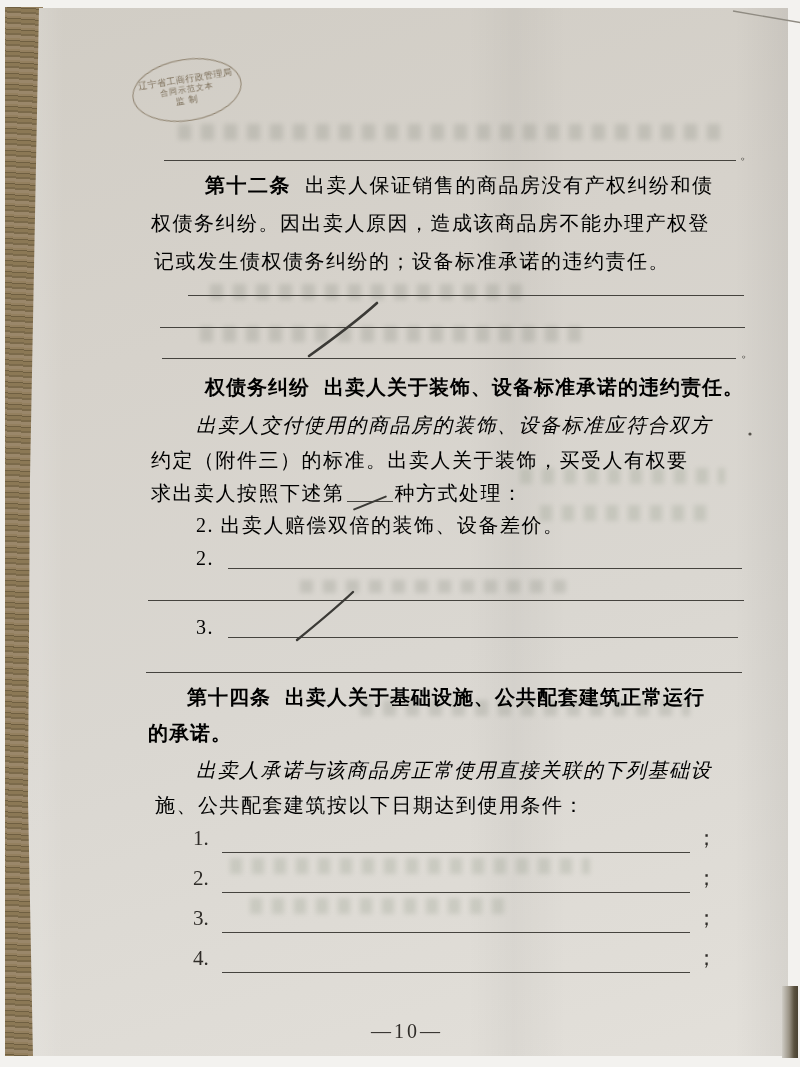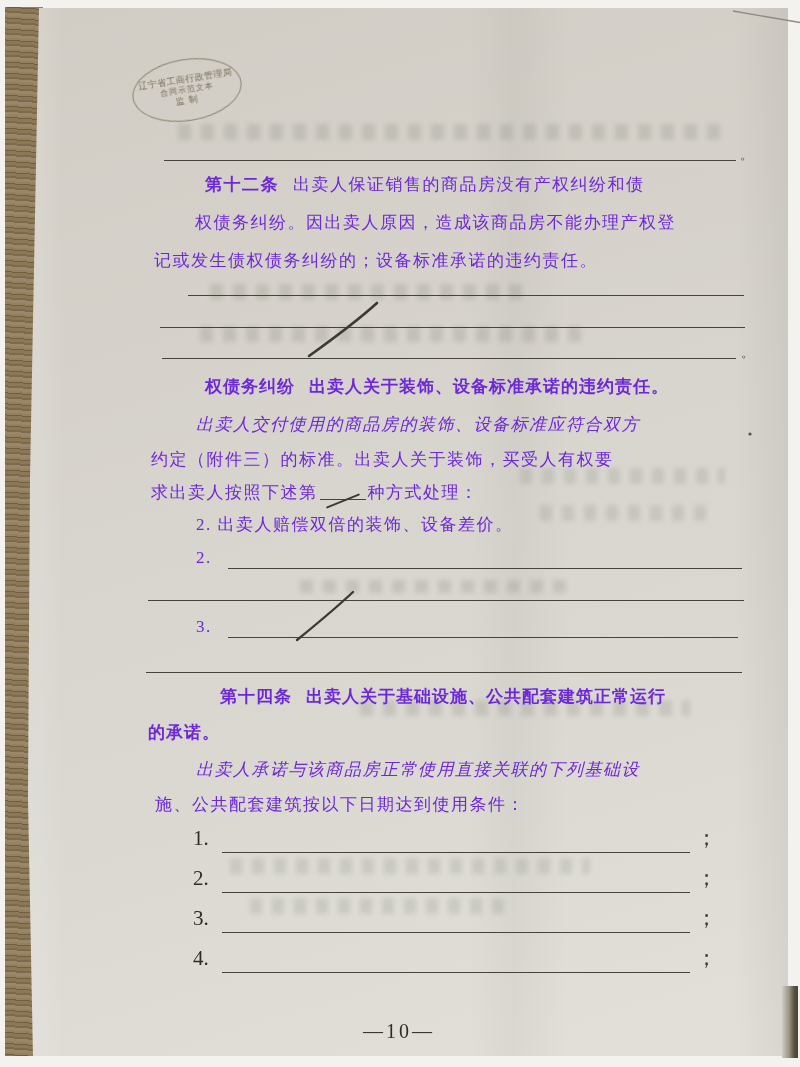--- a/index.html
+++ b/index.html
@@ -37,21 +37,21 @@
     display:flex;flex-direction:column;align-items:center;justify-content:center;
     color:rgba(95,78,52,.78);filter:blur(.3px);
     font-family:"Liberation Sans","DejaVu Sans",sans-serif;text-align:center;
   }
   .stamp .s1{font-size:9px;letter-spacing:.5px;line-height:11px;}
   .stamp .s2{font-size:8px;letter-spacing:1px;line-height:10px;}
   .stamp .s3{font-size:9px;letter-spacing:4px;line-height:11px;}
   
   .t{
     position:absolute;z-index:3;white-space:nowrap;
-    font-size:17px;letter-spacing:1.5px;line-height:30px;color:#6d28d9;
+    font-size:20px;letter-spacing:1.5px;line-height:30px;color:#000000;
   }
   .h{
     font-family:"Liberation Sans","DejaVu Sans",sans-serif;
     font-weight:bold;letter-spacing:1px;
   }
   .hword{
     font-family:"Liberation Sans","DejaVu Sans",sans-serif;
     font-weight:bold;margin-right:14px;
   }
   .rule{position:absolute;z-index:3;border-bottom:1.7px solid #45433e;height:12px;}
@@ -60,21 +60,21 @@
     display:inline-block;width:46px;height:20px;position:relative;
     border-bottom:1.7px solid #45433e;vertical-align:-2px;margin:0 2px;
   }
   .blank-inline::after{ 
     content:"";position:absolute;left:5px;bottom:-3px;width:36px;height:2.2px;
     background:#3b3a36;transform:rotate(-22deg);border-radius:2px;
   }
   .itemrow-label{position:absolute;z-index:3;font-size:21px;color:#2f2c28;}
   .semi{position:absolute;z-index:3;font-size:21px;color:#2f2c28;}
   .footer{
-    position:absolute;z-index:3;left:18px;top:1020px;width:762px;text-align:center;
+    position:absolute;z-index:3;left:26px;top:1020px;width:762px;text-align:center;
     font-size:20px;letter-spacing:3px;color:#2f2c28;
   }
   
   .ghost{
     position:absolute;z-index:2;height:16px;opacity:.45;filter:blur(2.6px);
     background:repeating-linear-gradient(90deg,rgba(106,112,98,.42) 0 13px,transparent 13px 23px);
   }
   .ghost.green{background:repeating-linear-gradient(90deg,rgba(110,125,100,.40) 0 12px,transparent 12px 22px);}
   svg.overlay{position:absolute;inset:0;z-index:4;pointer-events:none;}
 </style>
@@ -100,21 +100,21 @@
 <div class="ghost" style="left:360px;top:700px;width:330px;"></div>
 <div class="ghost green" style="left:230px;top:858px;width:360px;"></div>
 <div class="ghost green" style="left:250px;top:898px;width:260px;"></div>
 
 <div class="rule" style="left:164px;top:148px;width:572px;"></div>
 <div class="endmark" style="left:740px;top:146px;">。</div>
 
 <div class="t" style="left:205px;top:170px;">
   <span class="hword">第十二条</span><span>出卖人保证销售的商品房没有产权纠纷和债</span>
 </div>
-<div class="t" style="left:151px;top:208px;margin-left:44px;">权债务纠纷。因出卖人原因，造成该商品房不能办理产权登</div>
+<div class="t" style="left:151px;top:208px;">权债务纠纷。因出卖人原因，造成该商品房不能办理产权登</div>
 <div class="t" style="left:154px;top:246px;">记或发生债权债务纠纷的；设备标准承诺的违约责任。</div>
 
 <div class="rule" style="left:188px;top:283px;width:556px;"></div>
 <div class="rule" style="left:160px;top:315px;width:585px;"></div>
 <div class="rule" style="left:162px;top:346px;width:574px;"></div>
 <div class="endmark" style="left:741px;top:344px;">。</div>
 
 <div class="t h" style="left:205px;top:372px;">
   <span class="hword">权债务纠纷</span><span>出卖人关于装饰、设备标准承诺的违约责任。</span>
 </div>
@@ -125,21 +125,21 @@
 </div>
 <div class="t" style="left:196px;top:510px;">2. 出卖人赔偿双倍的装饰、设备差价。</div>
 
 <div class="t" style="left:196px;top:543px;">2.</div>
 <div class="rule" style="left:228px;top:556px;width:514px;"></div>
 <div class="rule" style="left:148px;top:588px;width:596px;"></div>
 <div class="t" style="left:196px;top:612px;">3.</div>
 <div class="rule" style="left:228px;top:625px;width:510px;"></div>
 <div class="rule" style="left:146px;top:660px;width:596px;"></div>
 
-<div class="t h" style="left:220px;top:682px;text-align:right;">
+<div class="t h" style="left:187px;top:682px;text-align:right;">
   <span class="hword">第十四条</span><span>出卖人关于基础设施、公共配套建筑正常运行</span>
 </div>
 <div class="t h" style="left:148px;top:718px;">的承诺。</div>
 <div class="t" style="left:196px;top:755px;font-style:italic;">出卖人承诺与该商品房正常使用直接关联的下列基础设</div>
 <div class="t" style="left:155px;top:790px;">施、公共配套建筑按以下日期达到使用条件：</div>
 
 <div class="itemrow-label" style="left:193px;top:826px;">1.</div>
 <div class="rule" style="left:222px;top:840px;width:468px;"></div>
 <div class="semi" style="left:696px;top:824px;">；</div>
 

